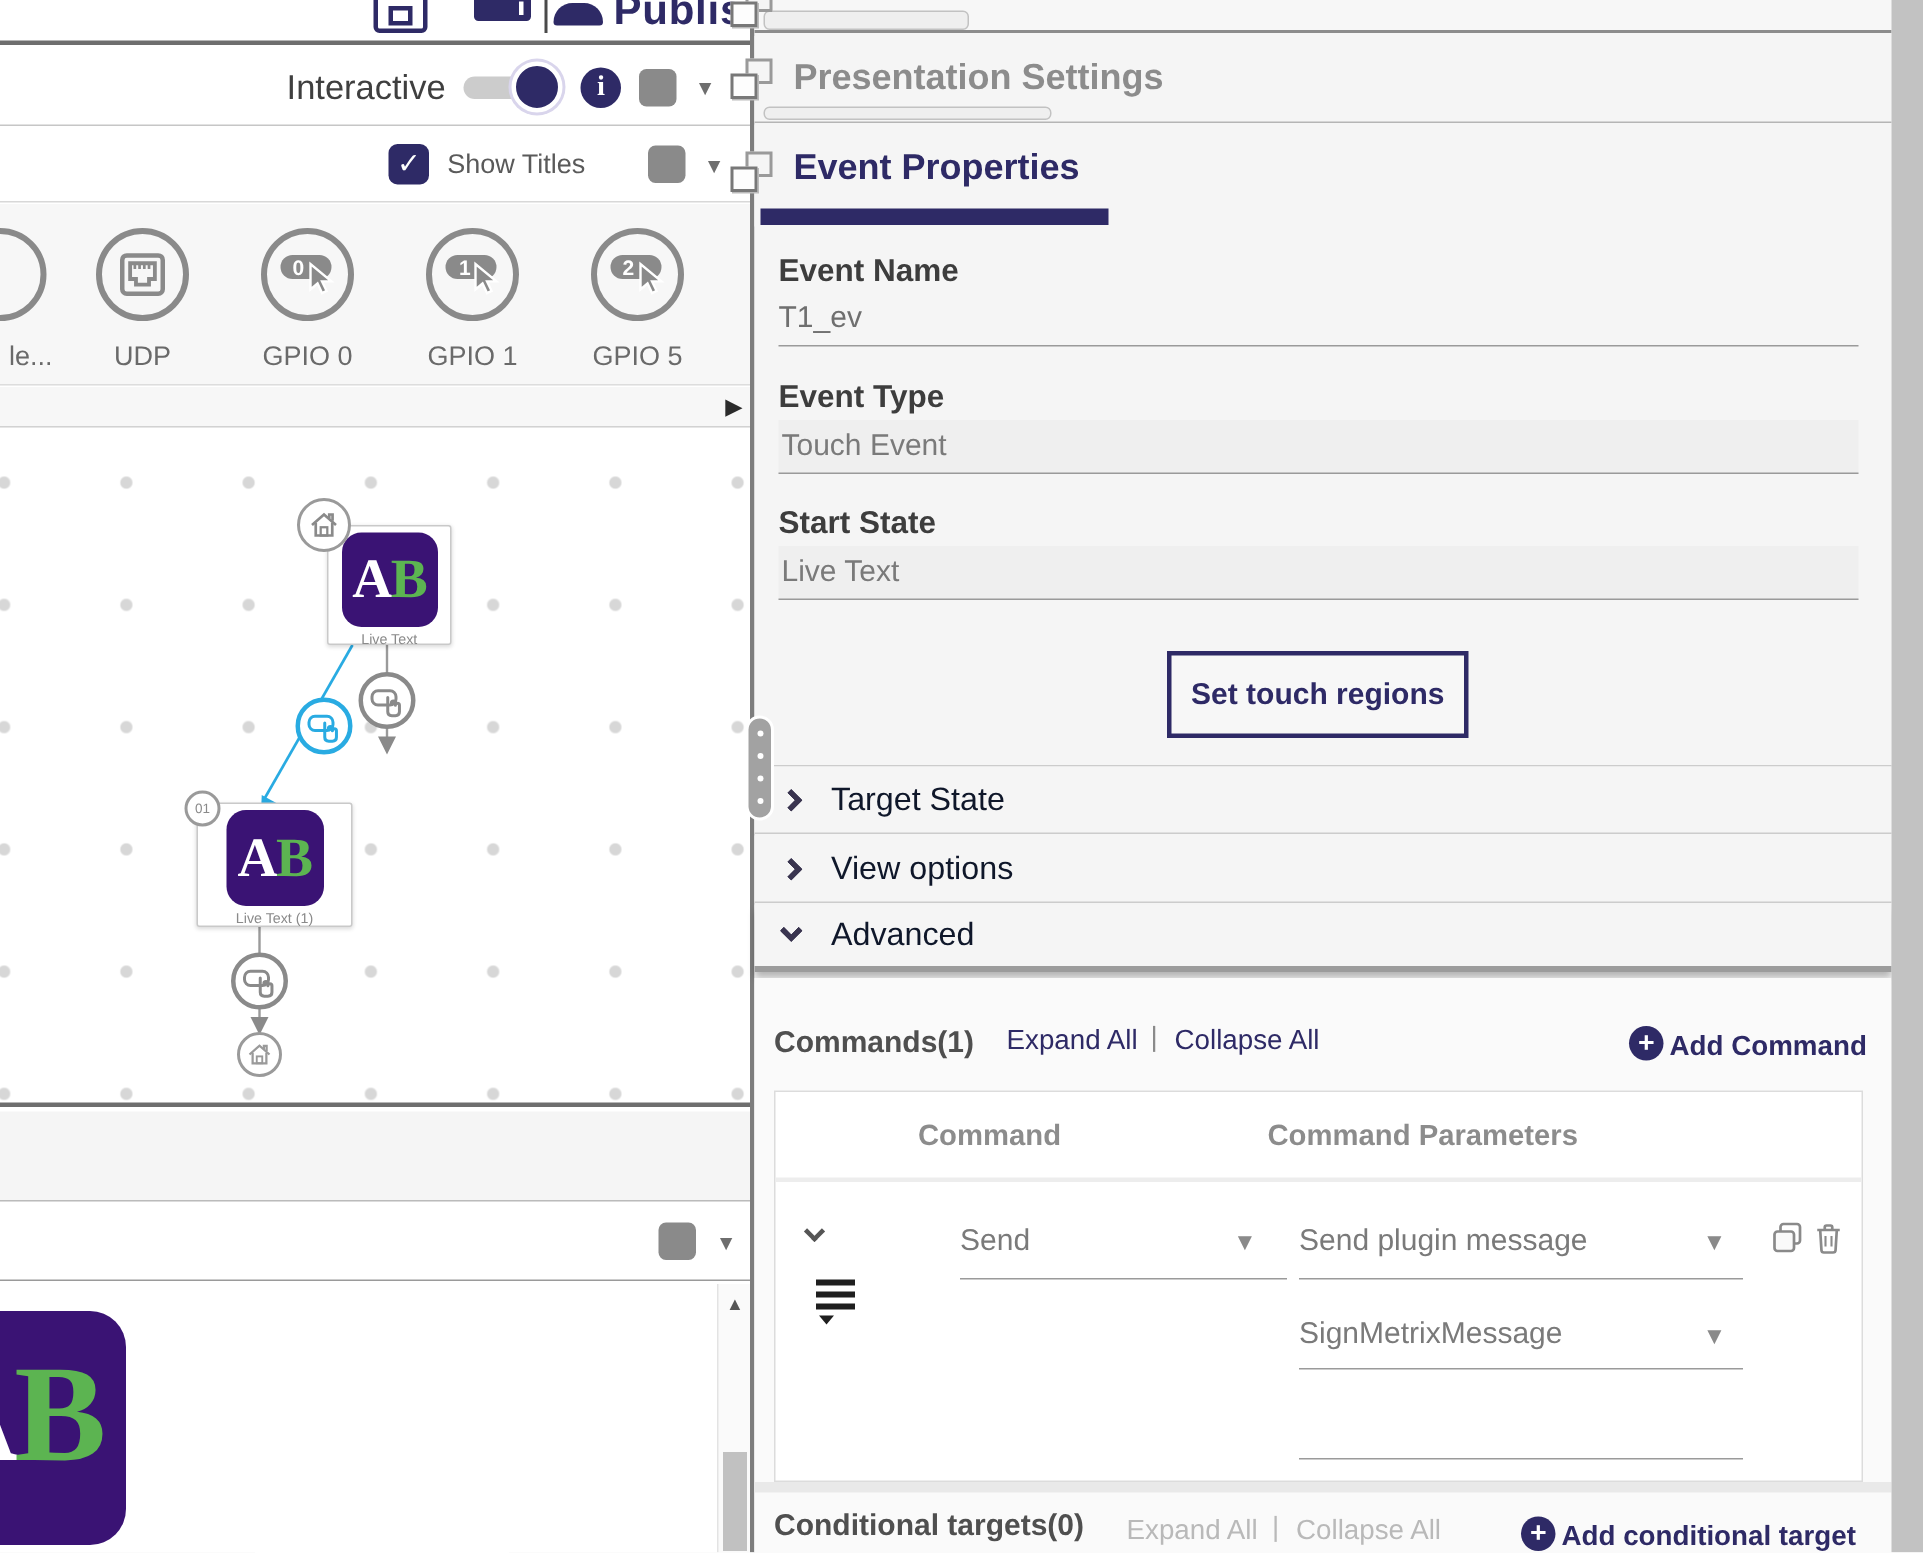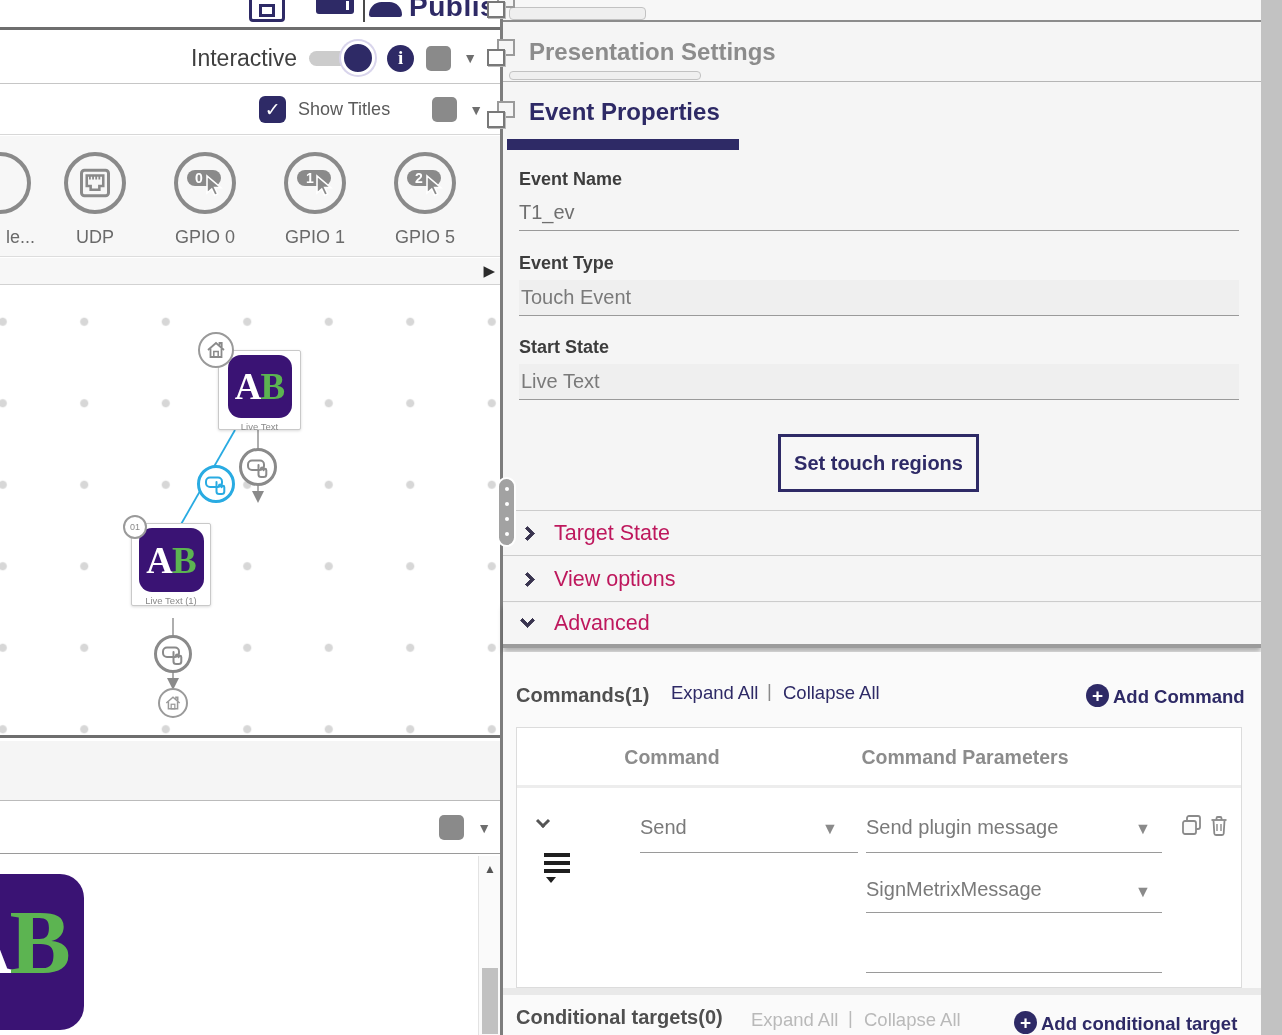--- a/index.html
+++ b/index.html
@@ -76,40 +76,40 @@
 .rp{position:absolute}
 .top-cut{left:0;top:0;width:758px;height:22px;background:#f7f7f7;border-bottom:2px solid #8c8c8c}
 .hpill{background:#efefef;border:1px solid #c2c2c2;border-radius:4px}
 .sect-head{left:0;width:758px;background:#f5f5f5}
 .sect-title-gray{font-size:24px;font-weight:bold;color:#8c8c8c}
 .sect-title-accent{font-size:24px;font-weight:bold;color:#2e2a66}
 .popup-icon{width:28px;height:27px;position:relative}
 .popup-icon .back{position:absolute;right:0;top:0;width:18px;height:17px;border:2px solid #9a9a9a;background:#f5f5f5}
 .popup-icon .front{position:absolute;left:0;bottom:0;width:18px;height:17px;border:2px solid #787878;background:#fdfdfd;box-shadow:1px 1px 0 #bbb}
 .ep-underline{background:#2e2a66}
-.f-label{font-size:18px;font-weight:bold;color:#3d3d3d}
+.f-label{font-size:21px;font-weight:bold;color:#3d3d3d}
 .f-value{font-size:20px;color:#6f6f6f}
 .uline{border-bottom:1px solid #9a9a9a}
 .f-box{background:#efefef;border-bottom:1px solid #9a9a9a;display:flex;align-items:center;padding-left:2px;font-size:20px;color:#7a7a7a}
 .touch-btn{border:3px solid #2e2a66;background:#f7f7f7;color:#2e2a66;font-weight:bold;font-size:20px;display:flex;align-items:center;justify-content:center;font-family:inherit;cursor:pointer}
 .sec-row{left:0;width:758px;height:45px;border-bottom:1px solid #ccc;display:flex;align-items:center;padding-left:19px;gap:21px;background:#f5f5f5}
-.sec-row .lbl{font-size:21.5px;color:#be185d}
+.sec-row .lbl{font-size:21.5px;color:#0f172a}
 .chev{display:inline-block;width:11px;height:11px;border-right:4px solid #39344f;border-bottom:4px solid #39344f;border-radius:1px}
 .chev.right{transform:rotate(-45deg)}
 .chev.down{transform:rotate(45deg);margin-top:-6px}
 .adv-row{box-shadow:0 4px 5px rgba(0,0,0,.28);border-bottom:4px solid #9c9c9c}
 .cmd-area{left:0;top:652px;width:758px;height:383px;background:#fafafa}
 .cmd-title{font-size:20px;font-weight:bold;color:#4f4f4f}
 .plink{font-size:18.5px;color:#2e2a66}
 .plink.disabled{color:#b9b9b9}
 .pipe{font-size:18.5px;color:#8a8a8a}
 .plus-circle{width:23px;height:23px;border-radius:50%;background:#2e2a66;color:#fff;display:flex;align-items:center;justify-content:center;font-size:19px;font-weight:bold;line-height:1}
 .add-link{font-size:18.5px;font-weight:bold;color:#2e2a66}
 .cmd-table{background:#fff;border:1px solid #dcdcdc}
-.th{font-size:19.5px;font-weight:bold;color:#8c8c8c;text-align:center;display:inline-block}
+.th{font-size:19.5px;font-weight:bold;color:#8c8c8c;display:inline-block}
 .thead{border-bottom:3px solid #ededed}
 .dd{color:#8a8a8a;font-size:16px;line-height:1}
 .cell-val{font-size:20px;color:#7a7a7a;white-space:nowrap}
 .row-chev{display:inline-block;width:10px;height:10px;border-right:3.5px solid #555;border-bottom:3.5px solid #555;transform:rotate(45deg)}
 .dragbars b{display:block;width:26px;height:4px;background:#1f1f1f;margin-bottom:4px}
 .dragbars .tri{width:0;height:0;border-left:5px solid transparent;border-right:5px solid transparent;border-top:6px solid #1f1f1f;margin-left:2px}
 .cond-strip{background:#e9e9e9}
 
 
 .vscroll{left:1261px;top:0;width:21px;height:1035px;background:#c2c2c2}
@@ -235,21 +235,21 @@
           <path d="M13.5 11 v9.5 q0 2.6 2.7 2.6 h2.4 q2.7 0 2.7-2.6 v-4.3 q0-1.4-1.35-1.4 q-1.35 0-1.35 1.4 m0-1.4 q0-1.4-1.35-1.4 q-1.35 0-1.35 1.4"></path>
         </svg>
     </div>
     <div class="touch blue" style="left:197px;top:179px">
       <svg width="26" height="26" viewBox="0 0 26 26" fill="none" stroke="currentColor" stroke-width="2" stroke-linecap="round" stroke-linejoin="round">
           <rect x="3" y="6.5" width="16" height="9.5" rx="4"></rect>
           <path d="M13.5 11 v9.5 q0 2.6 2.7 2.6 h2.4 q2.7 0 2.7-2.6 v-4.3 q0-1.4-1.35-1.4 q-1.35 0-1.35 1.4 m0-1.4 q0-1.4-1.35-1.4 q-1.35 0-1.35 1.4"></path>
         </svg>
     </div>
 
-    <div class="node-card" style="left:131px;top:237px;width:80px;height:83px">
+    <div class="node-card" style="left:131px;top:249px;width:104px;height:83px">
       <div class="badge">01</div>
       <div class="node-tile" style="width:65px;height:64px">
           <span class="a">A</span>
           <span class="b">B</span>
         </div>
       <div class="node-label">Live Text (1)</div>
     </div>
     <div class="touch gray" style="left:154px;top:349px">
       <svg width="26" height="26" viewBox="0 0 26 26" fill="none" stroke="currentColor" stroke-width="2" stroke-linecap="round" stroke-linejoin="round">
           <rect x="3" y="6.5" width="16" height="9.5" rx="4"></rect>

